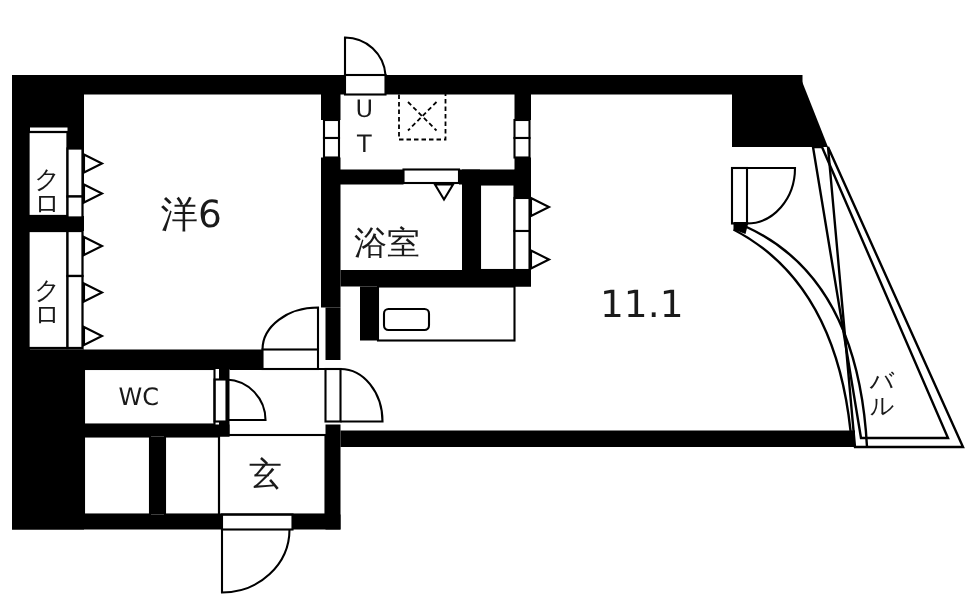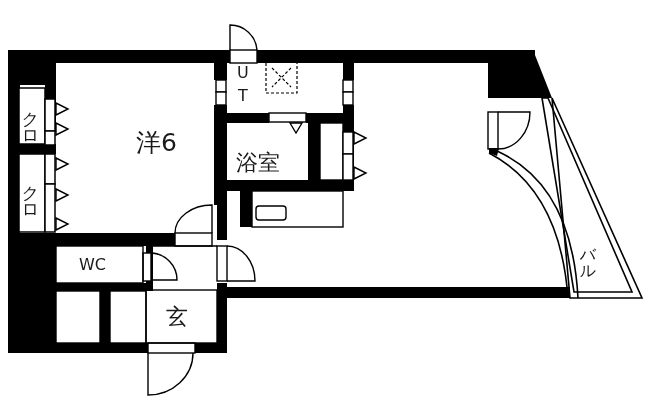--- a/index.html
+++ b/index.html
@@ -148,20 +148,21 @@
       <polygon points="552,98 642,298 570,298"></polygon>
       <polygon points="542,98 548,98 632,292 574,292"></polygon>
       <path d="M489,153 Q560,190 568,298"></path>
       <path d="M497,151 Q572,185 578,298"></path>
     </g>
     <polygon points="489,148 499,148 497,156 489,153" fill="#000"></polygon>
   </svg>
 
   <span class="lbl vert" style="left:22px;top:100px;font-size:17px;">クロ</span>
   <span class="lbl vert" style="left:22px;top:174px;font-size:17px;">クロ</span>
-  <span class="lbl" style="left:107px;top:130px;font-size:25px;margin-left:29px;">洋6</span>
+  <span class="lbl" style="left:107px;top:130px;font-size:25px;">洋6</span>
   <span class="lbl" style="left:237px;top:65px;font-size:16px;">U</span>
   <span class="lbl" style="left:238px;top:88px;font-size:16px;">T</span>
   <span class="lbl" style="left:236px;top:152px;font-size:22px;">浴室</span>
+  <span class="lbl" style="left:400px;top:190px;font-size:25px;">11.1</span>
   <span class="lbl vert" style="left:580px;top:236px;font-size:16px;">バル</span>
   <span class="lbl" style="left:79px;top:257px;font-size:16px;">WC</span>
   <span class="lbl" style="left:166px;top:306px;font-size:22px;">玄</span>
 </div>
 
 </body></html>

